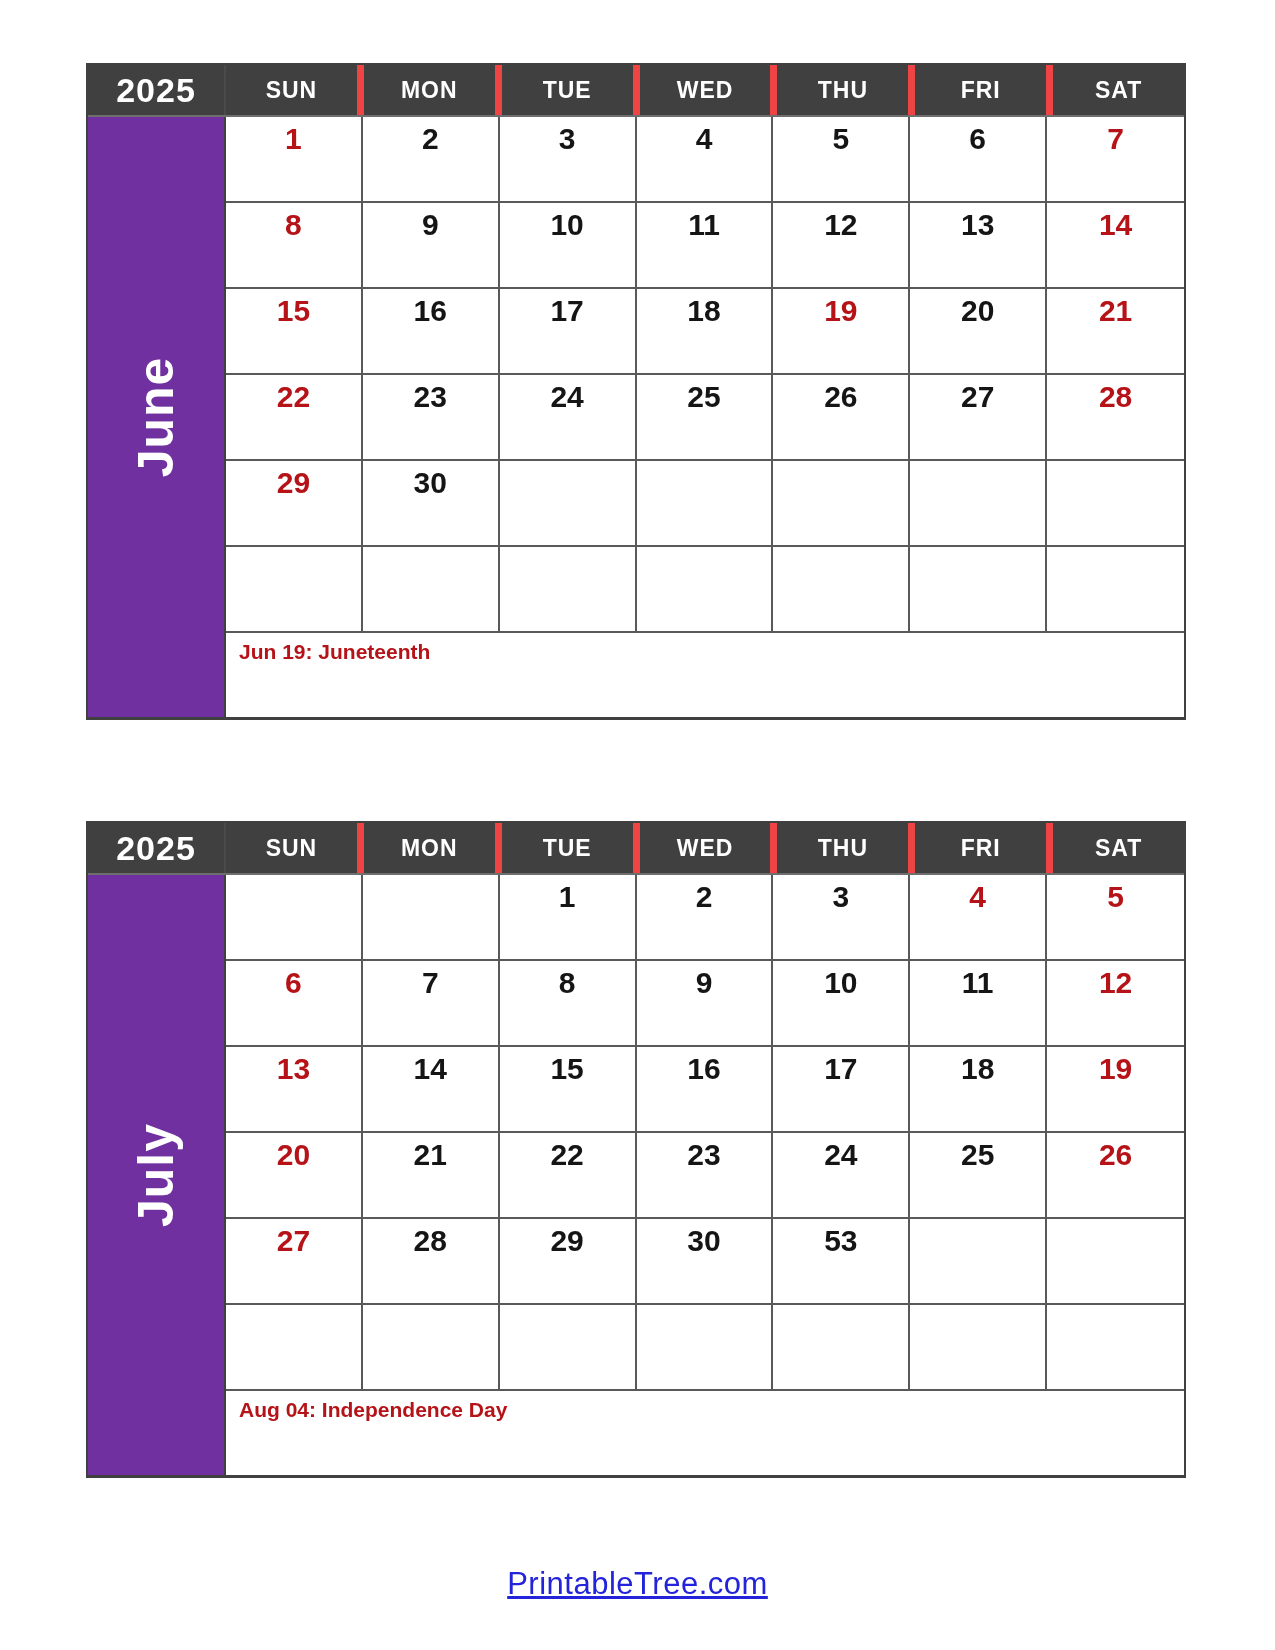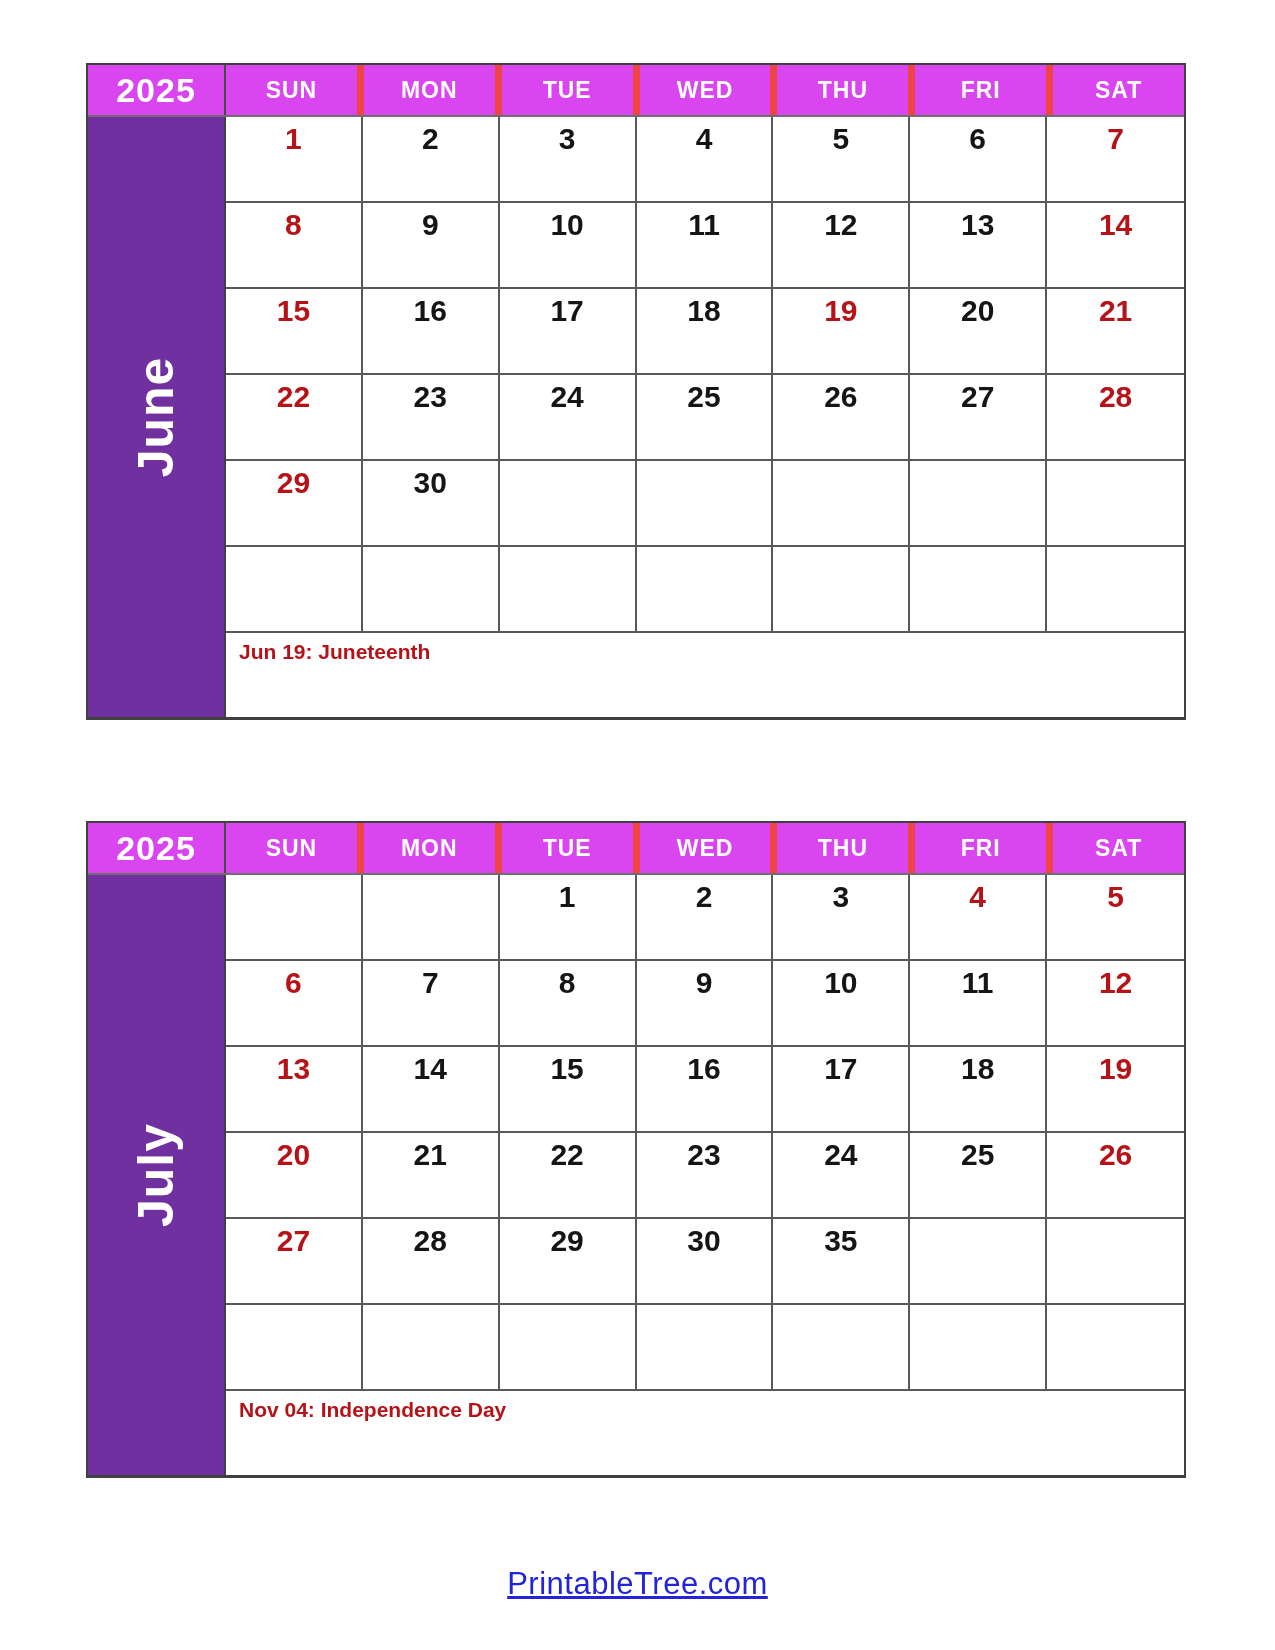--- a/index.html
+++ b/index.html
@@ -23,21 +23,21 @@
     border-bottom-width: 3px;
     background: #ffffff;
     box-sizing: border-box;
   }
   .cal-june { top: 63px; }
   .cal-july { top: 821px; }
 
   .cal-header {
     display: flex;
     height: 50px;
-    background: #d946ef;
+    background: #404040;
     border-bottom: 2px solid #6e6e6e;
   }
   .year-cell {
     width: 136px;
     flex: 0 0 136px;
     border-right: 2px solid #4a4a4a;
     display: flex;
     align-items: center;
     justify-content: center;
     color: #ffffff;
@@ -392,21 +392,21 @@
             <div class="day-cell">
               <span class="day-num">28</span>
             </div>
             <div class="day-cell">
               <span class="day-num">29</span>
             </div>
             <div class="day-cell">
               <span class="day-num">30</span>
             </div>
             <div class="day-cell">
-              <span class="day-num">35</span>
+              <span class="day-num">53</span>
             </div>
             <div class="day-cell">
               <span class="day-num"></span>
             </div>
             <div class="day-cell">
               <span class="day-num"></span>
             </div>
             <div class="day-cell">
               <span class="day-num"></span>
             </div>
@@ -423,21 +423,21 @@
               <span class="day-num"></span>
             </div>
             <div class="day-cell">
               <span class="day-num"></span>
             </div>
             <div class="day-cell">
               <span class="day-num"></span>
             </div>
           </div>
         <div class="holiday-band">
-          <span class="holiday-note">Nov 04: Independence Day</span>
+          <span class="holiday-note">Aug 04: Independence Day</span>
         </div>
       </div>
     </div>
   </section>
 
   <div class="footer">
     <a href="#">PrintableTree.com</a>
   </div>
 
 </div>

